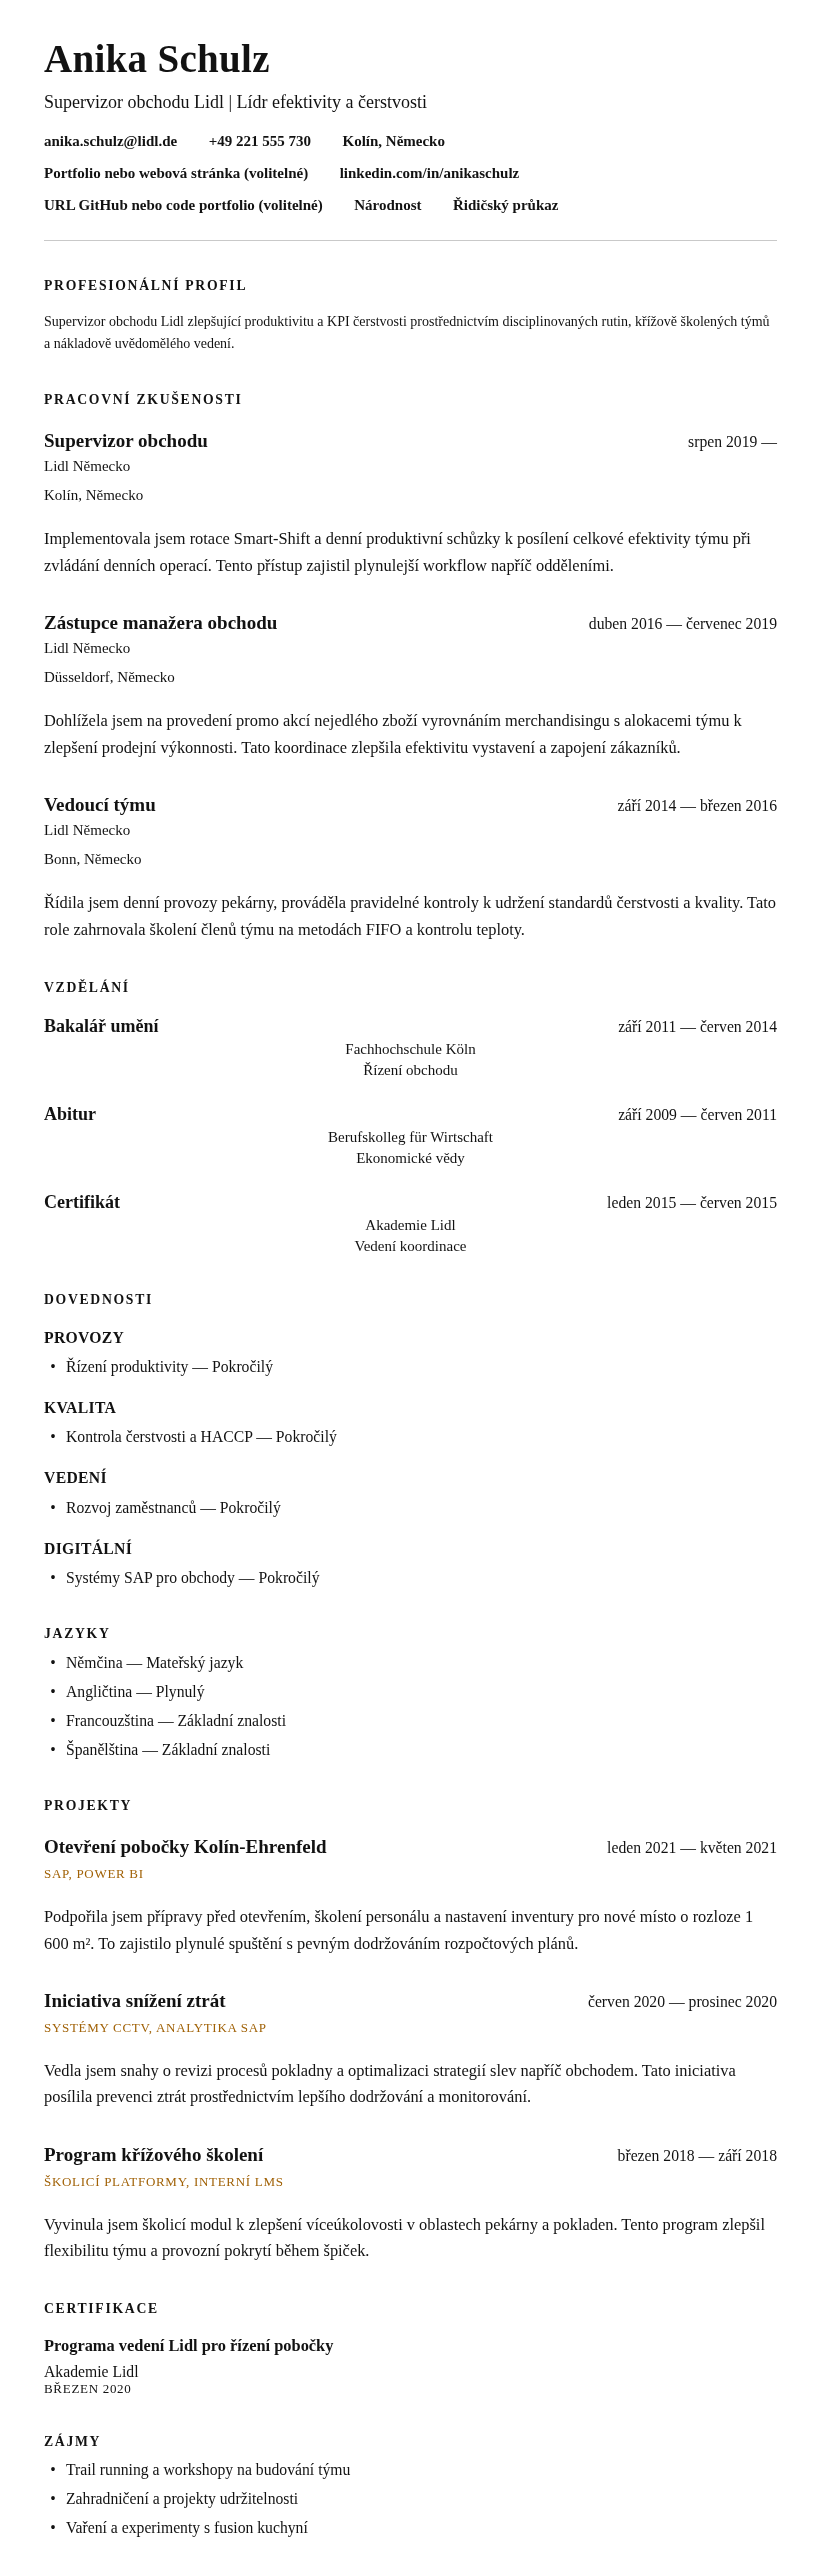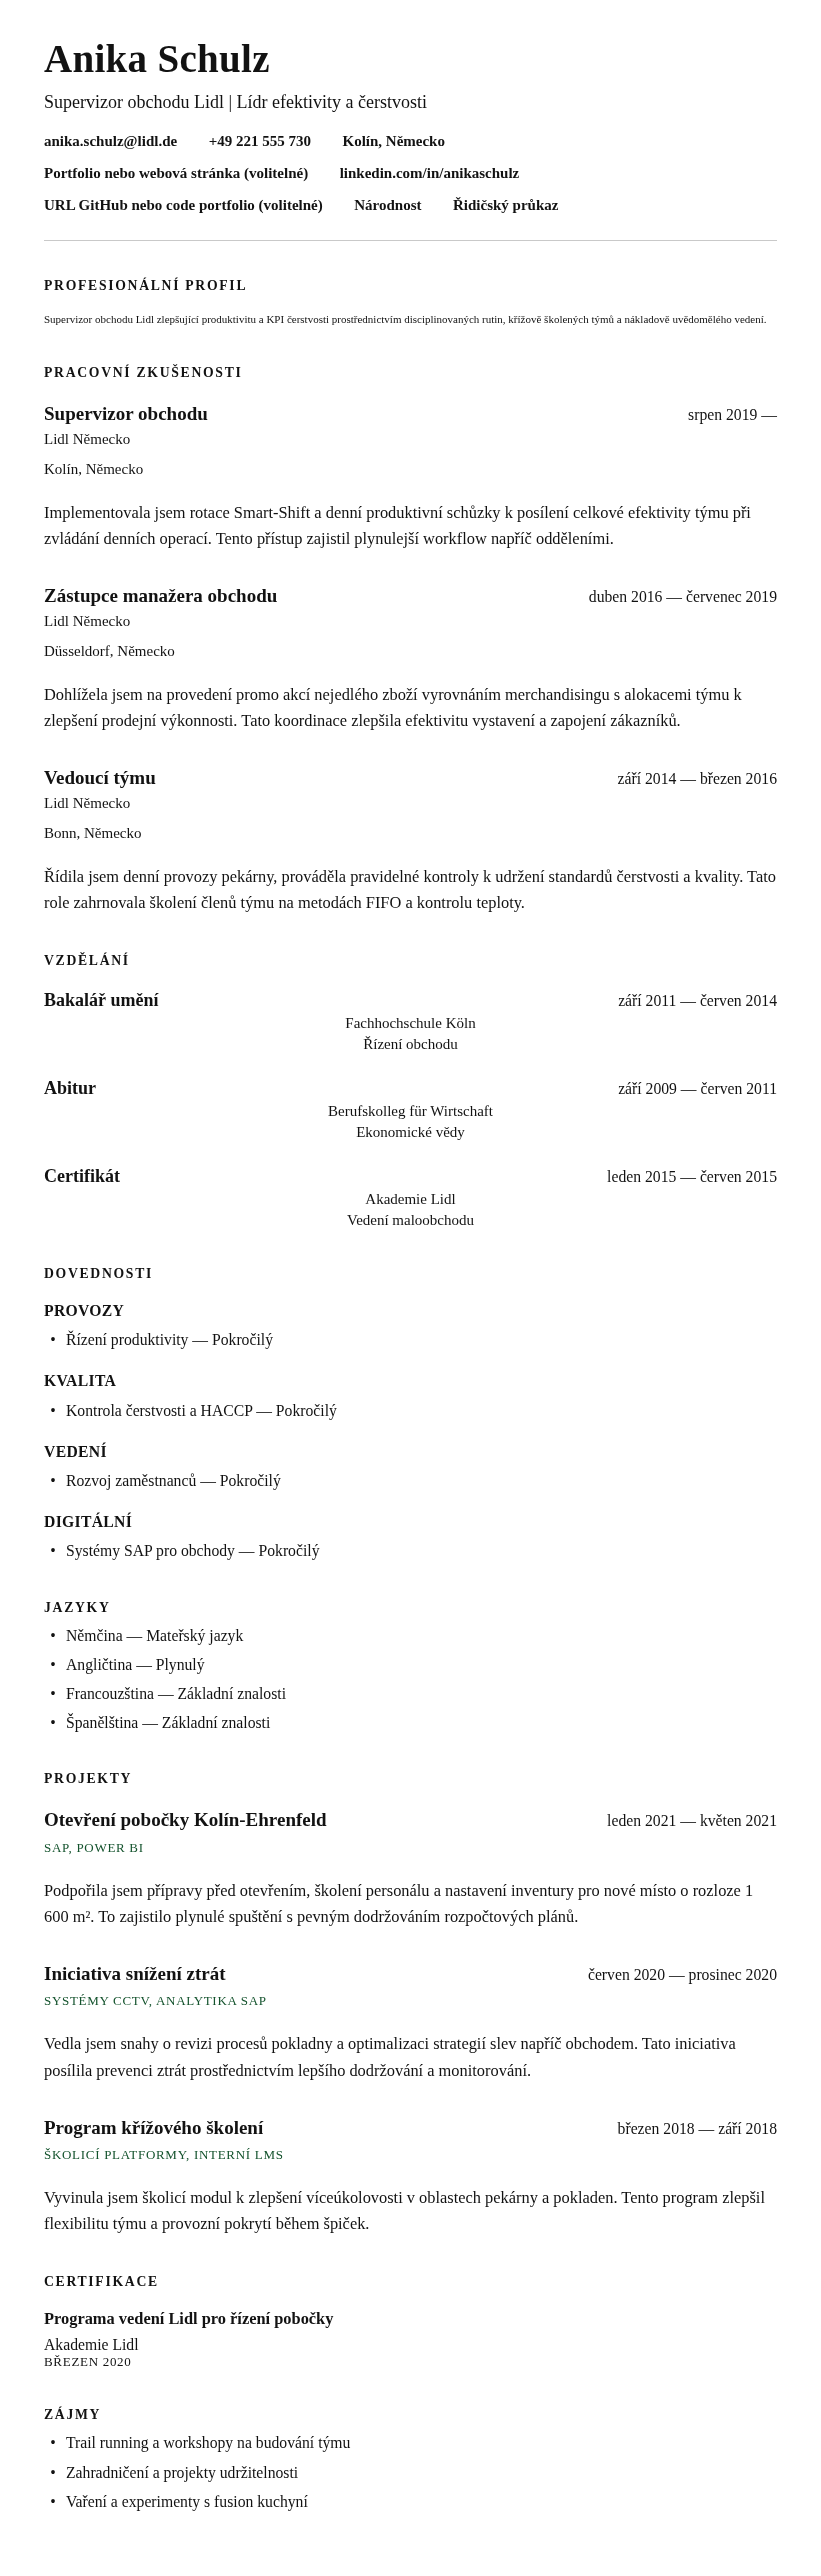--- a/index.html
+++ b/index.html
@@ -13,32 +13,32 @@
 
   
   .name { font-size:39px; font-weight:700; letter-spacing:0.3px; line-height:1.1; }
   .subtitle { font-size:18px; margin-top:11px; }
   .contact-row { display:flex; flex-wrap:wrap; gap:31.5px; font-size:15px; margin-top:15px;font-weight:bold; }
   .contact-row.first { margin-top:20.5px; }
   .divider { border:none; border-top:0.7px solid #c9c9c9; margin-top:26px; }
 
   
   .section-heading { font-size:13.7px; font-weight:700; letter-spacing:1.7px; margin-top:37px; }
-  .profile-text { font-size:11px; line-height:1.58; margin-top:16.4px; }
+  .profile-text { font-size:14px; line-height:1.58; margin-top:16.4px; }
 
   
   .entry { margin-top:22px; }
   .entry + .entry { margin-top:33px; }
   .entry-header { display:flex; justify-content:space-between; align-items:baseline; }
   .entry-title { font-size:19px; font-weight:700; }
   .entry-date { font-size:15.7px; white-space:nowrap; padding-left:16.4px; }
   .entry-sub { font-size:15px; margin-top:6.2px; }
   .entry-sub2 { font-size:15px; margin-top:12.3px; }
   .entry-desc { font-size:16.4px; line-height:1.6; margin-top:22px; }
-  .entry-tech { font-size:13px; letter-spacing:0.7px; margin-top:8.2px; color:#14532d; text-transform:uppercase; }
+  .entry-tech { font-size:13px; letter-spacing:0.7px; margin-top:8.2px; color:#a16207; text-transform:uppercase; }
 
   
   .edu-item { margin-top:20.5px;text-align:center; }
   .edu-item + .edu-item { margin-top:25px; }
   .edu-degree { font-size:18px; font-weight:700; }
   .edu-line { font-size:15px; margin-top:4px; }
 
   
   .skill-group { margin-top:20.5px; }
   .skill-group-name { font-size:15.7px; font-weight:700; letter-spacing:0.3px; }
@@ -140,21 +140,21 @@
       <div class="edu-line">Berufskolleg für Wirtschaft</div>
       <div class="edu-line">Ekonomické vědy</div>
     </div>
 
     <div class="edu-item">
       <div class="entry-header">
         <span class="edu-degree">Certifikát</span>
         <span class="entry-date">leden 2015 — červen 2015</span>
       </div>
       <div class="edu-line">Akademie Lidl</div>
-      <div class="edu-line">Vedení maloobchodu</div>
+      <div class="edu-line">Vedení koordinace</div>
     </div>
   </section>
 
   <section>
     <h2 class="section-heading">DOVEDNOSTI</h2>
 
     <div class="skill-group">
       <div class="skill-group-name">PROVOZY</div>
       <ul class="bullet-list">
         <li>Řízení produktivity — Pokročilý</li>

